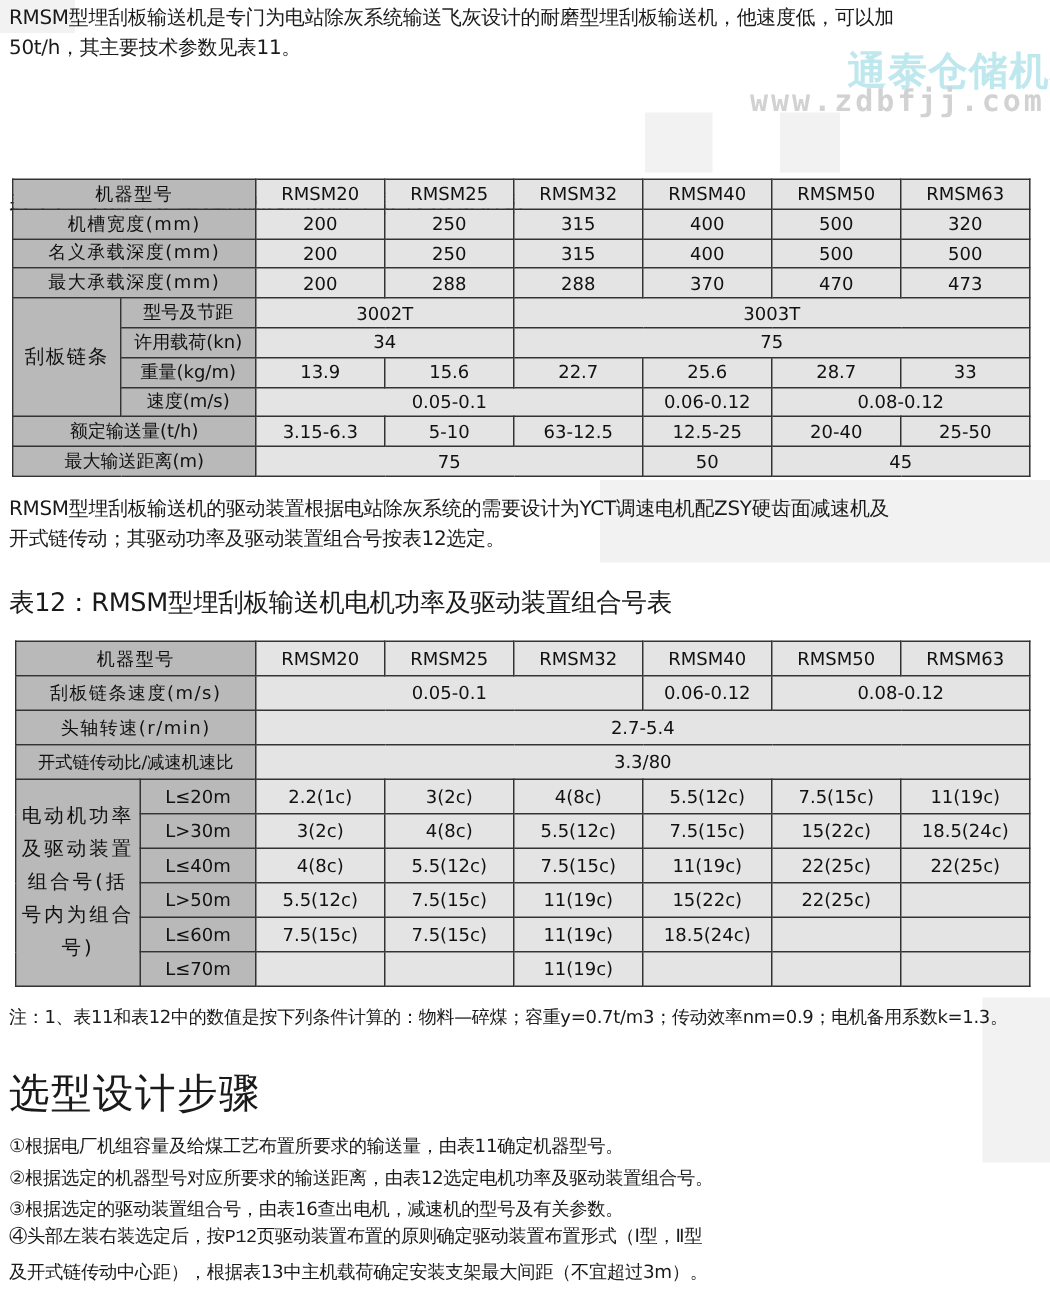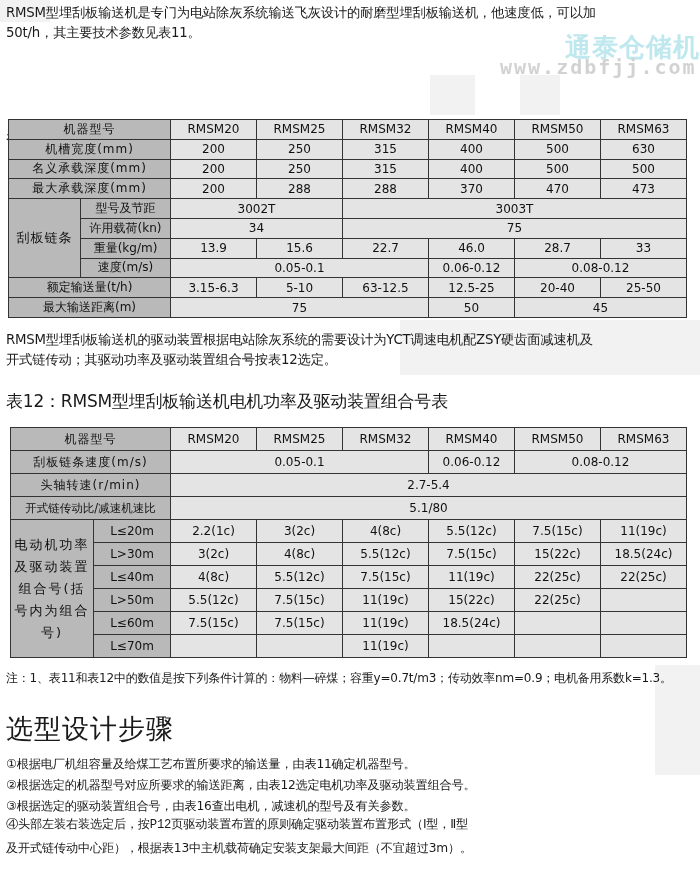--- a/index.html
+++ b/index.html
@@ -90,21 +90,21 @@
       <td class="hd">RMSM50</td>
       <td class="hd">RMSM63</td>
     </tr>
     <tr style="height:19.8px">
       <td class="lab" colspan="2">机槽宽度(mm)</td>
       <td>200</td>
       <td>250</td>
       <td>315</td>
       <td>400</td>
       <td>500</td>
-      <td>630</td>
+      <td>320</td>
     </tr>
     <tr style="height:19.8px">
       <td class="lab" colspan="2">名义承载深度(mm)</td>
       <td>200</td>
       <td>250</td>
       <td>315</td>
       <td>400</td>
       <td>500</td>
       <td>500</td>
     </tr>
@@ -126,21 +126,21 @@
     <tr style="height:19.8px">
       <td class="sub">许用载荷(kn)</td>
       <td colspan="2">34</td>
       <td colspan="4">75</td>
     </tr>
     <tr style="height:19.8px">
       <td class="sub">重量(kg/m)</td>
       <td>13.9</td>
       <td>15.6</td>
       <td>22.7</td>
-      <td>46.0</td>
+      <td>25.6</td>
       <td>28.7</td>
       <td>33</td>
     </tr>
     <tr style="height:19.8px">
       <td class="sub">速度(m/s)</td>
       <td colspan="3">0.05-0.1</td>
       <td>0.06-0.12</td>
       <td colspan="2">0.08-0.12</td>
     </tr>
     <tr style="height:19.8px">
@@ -194,21 +194,21 @@
       <td colspan="3">0.05-0.1</td>
       <td>0.06-0.12</td>
       <td colspan="2">0.08-0.12</td>
     </tr>
     <tr style="height:23px">
       <td class="lab" colspan="2">头轴转速(r/min)</td>
       <td colspan="6">2.7-5.4</td>
     </tr>
     <tr style="height:23px">
       <td class="lab" colspan="2" style="letter-spacing:0;font-size:11.5px;">开式链传动比/减速机速比</td>
-      <td colspan="6">5.1/80</td>
+      <td colspan="6">3.3/80</td>
     </tr>
     <tr style="height:23px">
       <td class="lab" rowspan="6" style="white-space:normal;line-height:22px;font-size:13px;letter-spacing:2px;padding:0 2px;">
         <span>电动机功率及驱动装置组合号(括号内为组合号)</span>
       </td>
       <td class="sub">L≤20m</td>
       <td>2.2(1c)</td>
       <td>3(2c)</td>
       <td>4(8c)</td>
       <td>5.5(12c)</td>

